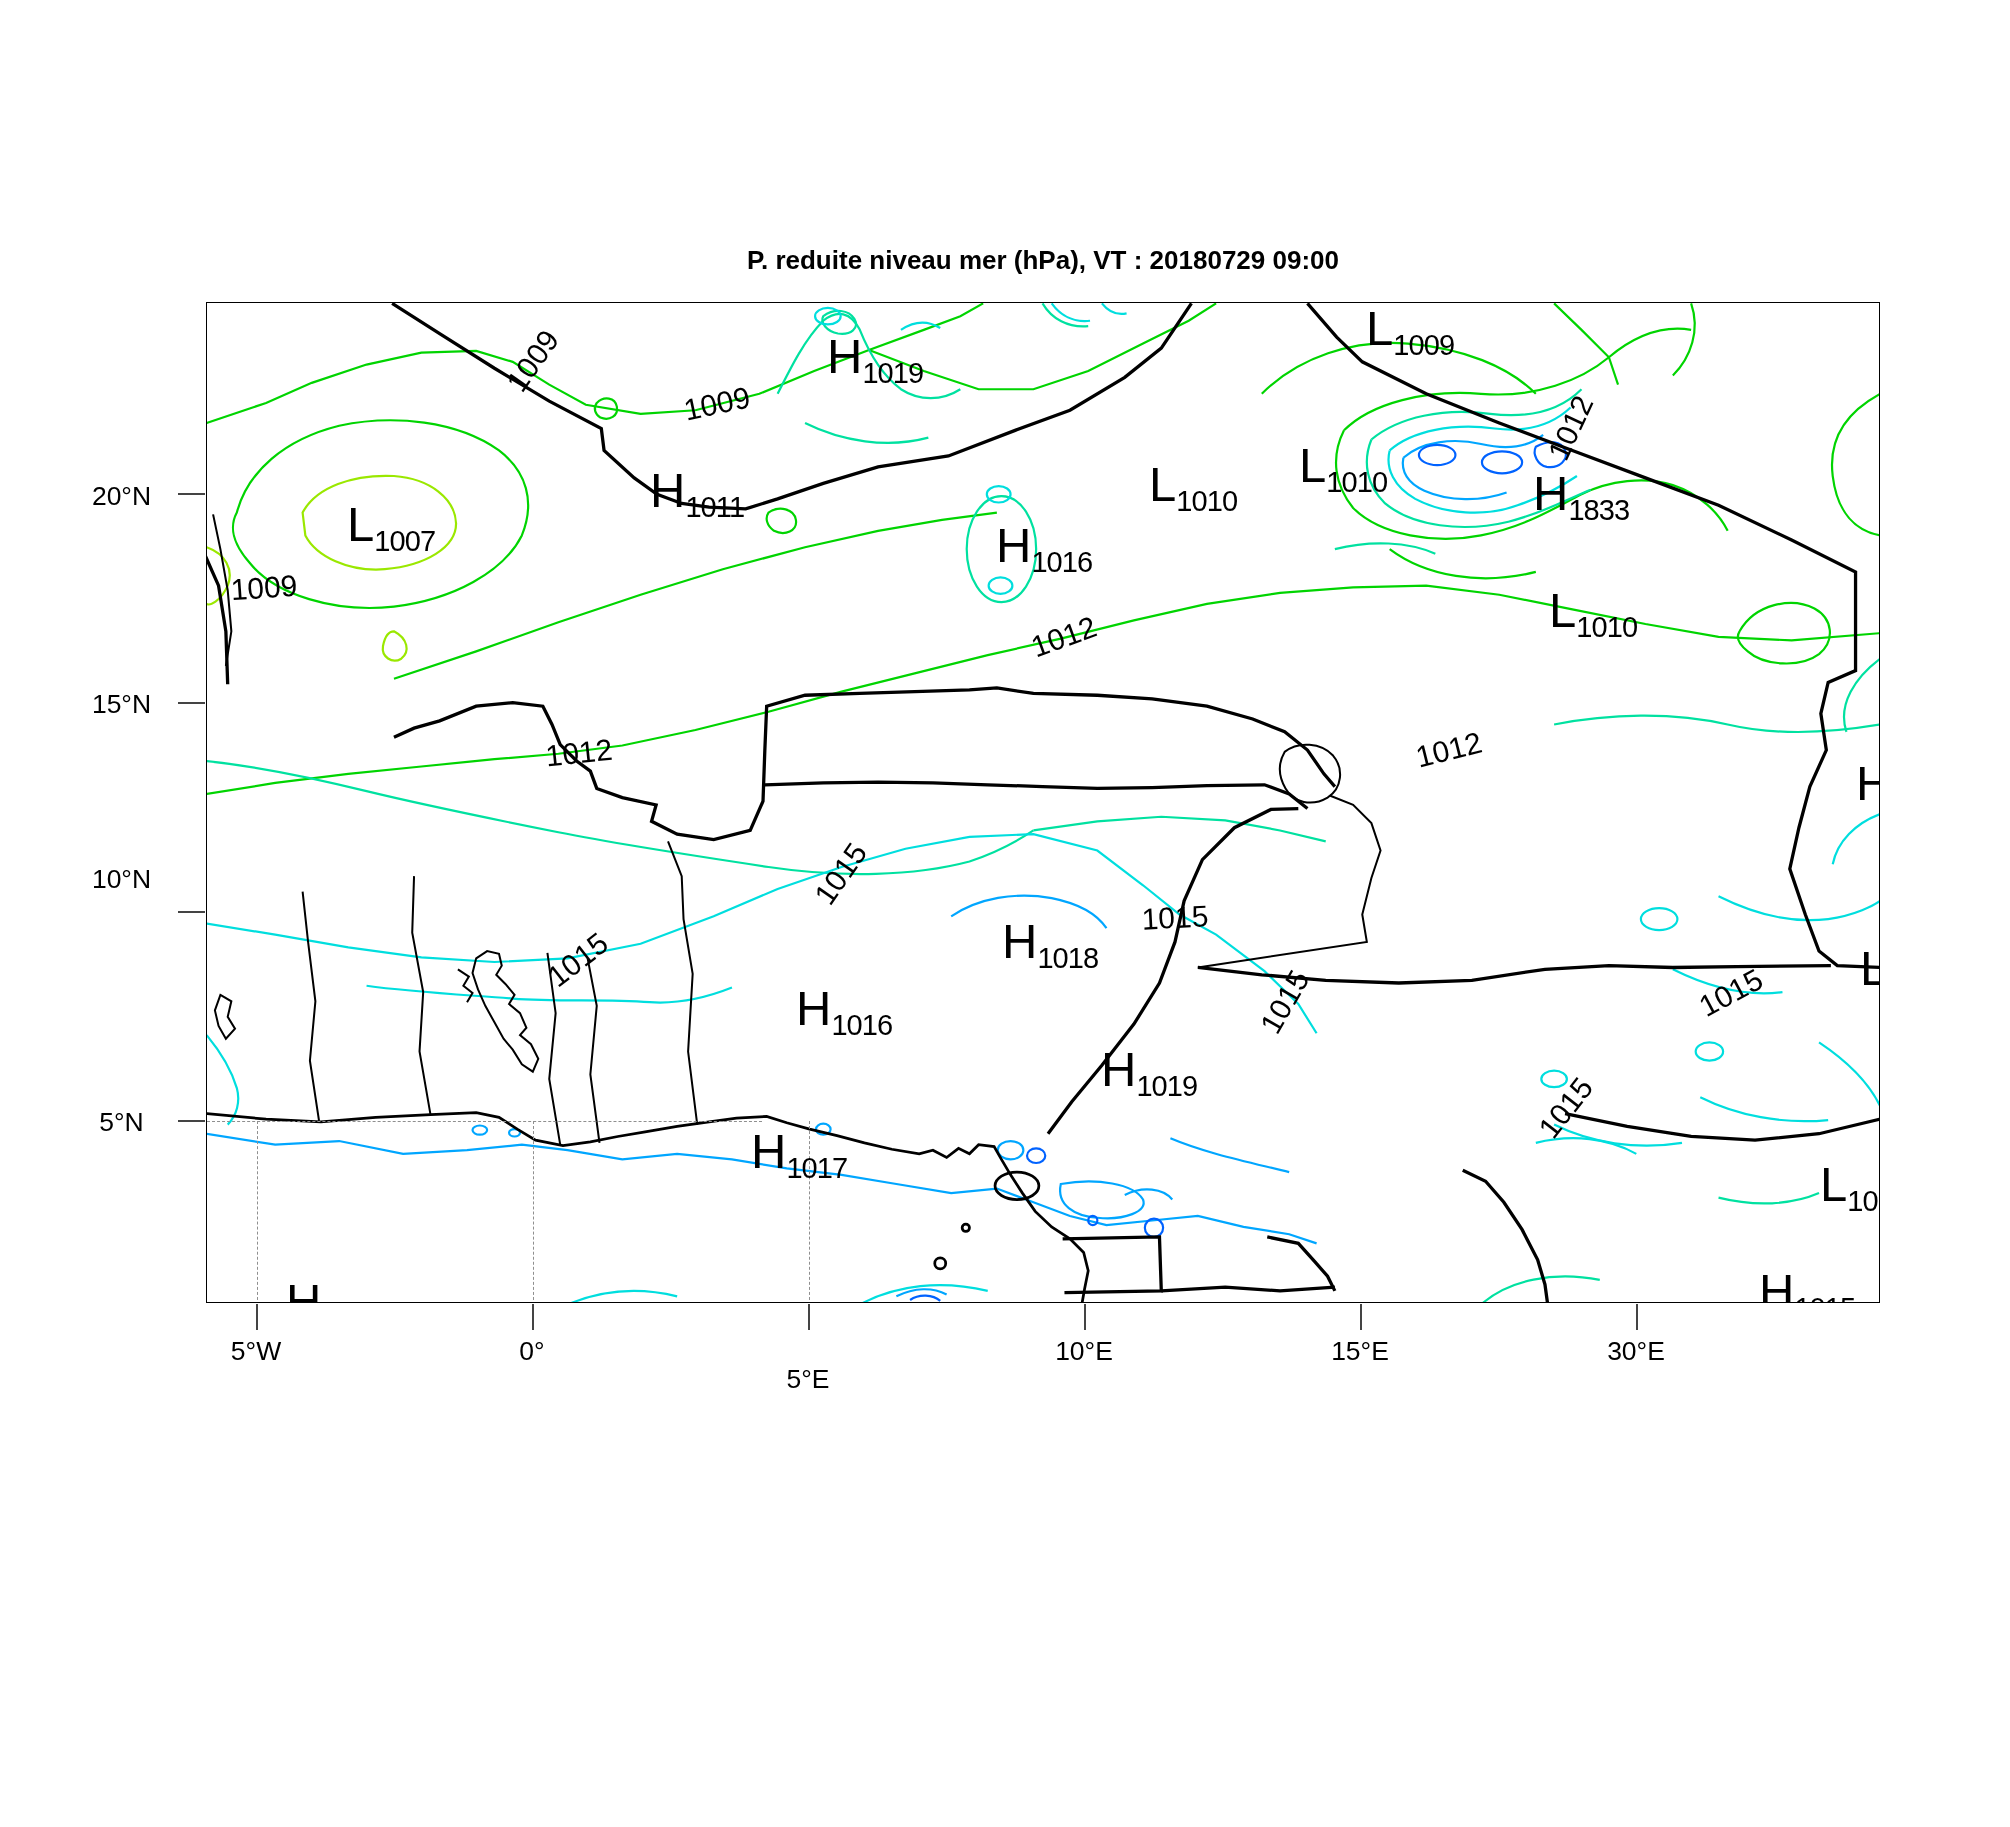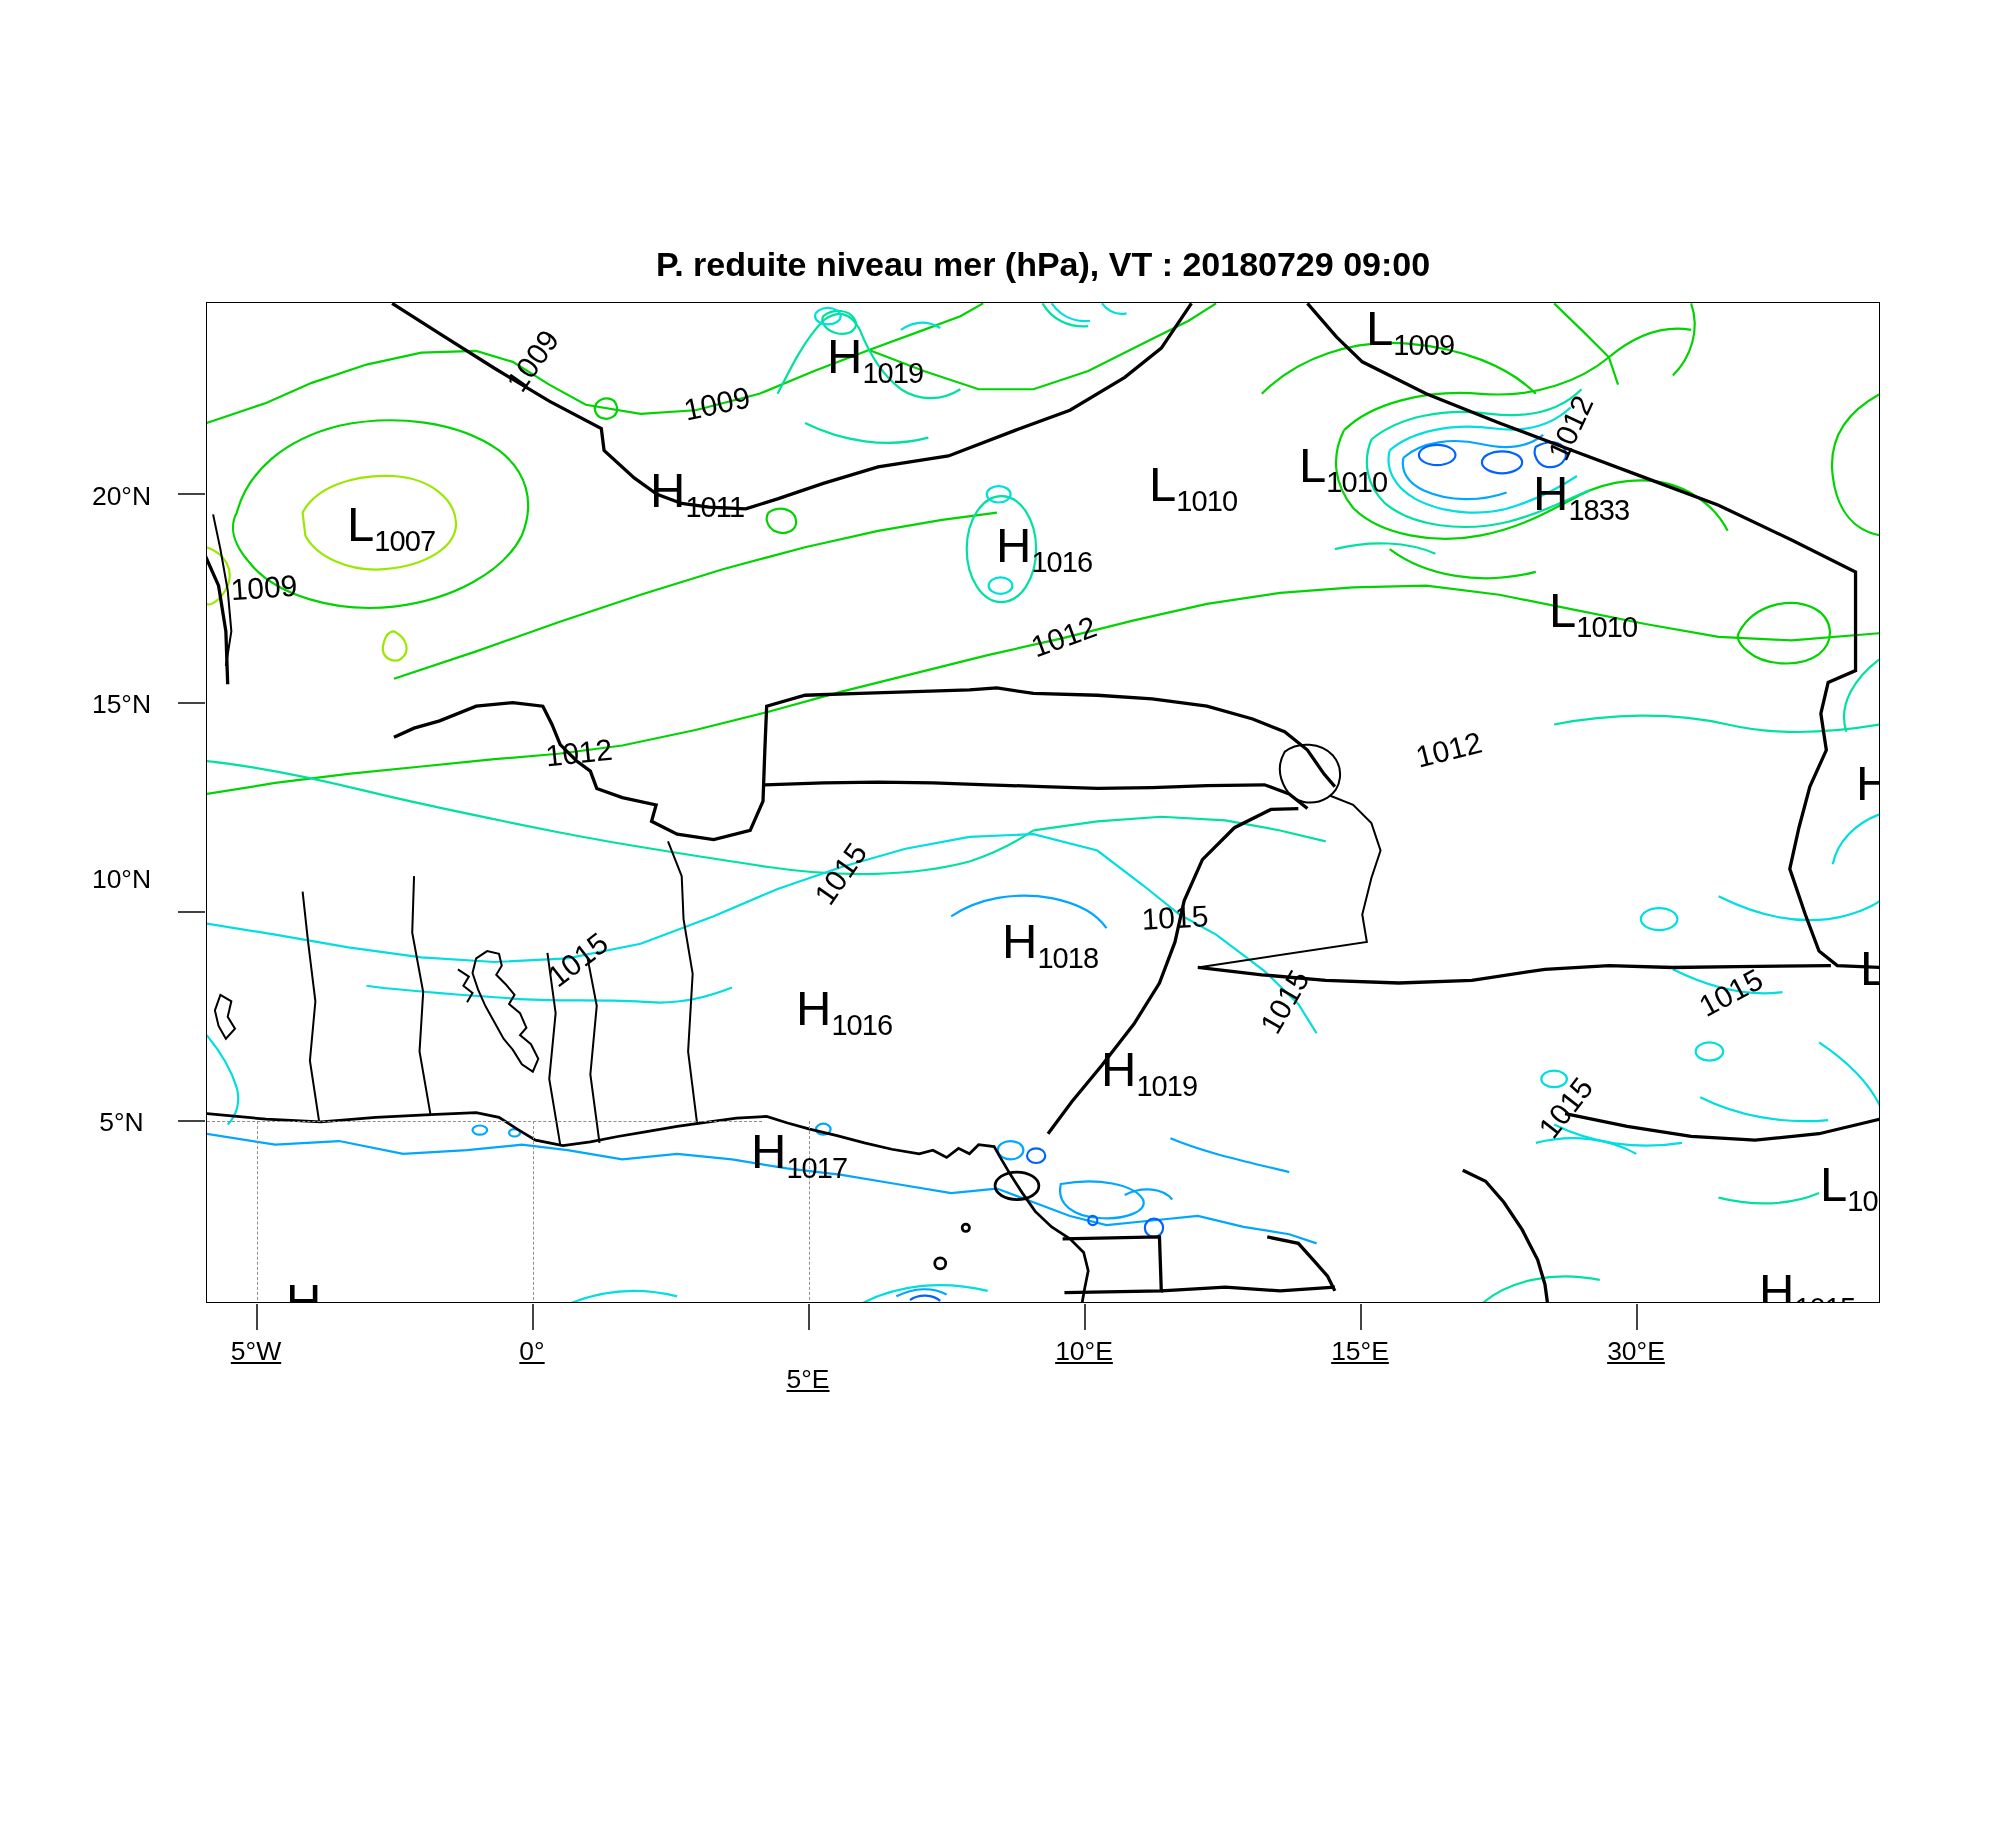--- a/index.html
+++ b/index.html
@@ -1,33 +1,33 @@
 <!DOCTYPE html>
 <html style="font-size:14.6px"><head>
 <meta charset="utf-8">
 <style>
   html,body{margin:0;padding:0;background:#ffffff;}
   body{width:2010px;height:1827px;position:relative;overflow:hidden;
        font-family:"Liberation Sans","DejaVu Sans",sans-serif;color:#000;}
   .title{position:absolute;left:206px;width:1674px;top:245px;text-align:center;
-         font-size:34px;font-weight:bold;letter-spacing:0px;}
+         font-size:26px;font-weight:bold;letter-spacing:0px;}
   .map-frame{position:absolute;left:206px;top:302px;width:1674px;height:1001px;
              border:1.8px solid #000;box-sizing:border-box;overflow:hidden;background:#fff;}
   .map-frame svg{position:absolute;left:-206px;top:-302px;}
   .marker{position:absolute;display:flex;align-items:flex-start;line-height:0.8;
           white-space:nowrap;}
   .marker .big{font-size:49px;}
   .marker .sub{font-size:29px;margin-top:25px;letter-spacing:-0.9px;}
   .clabel{position:absolute;font-size:30px;white-space:nowrap;
           transform:translate(-50%,-50%) rotate(var(--r,0deg));}
   .gridh{position:absolute;height:0;border-top:1.8px dashed #8f8f8f;}
   .gridv{position:absolute;width:0;border-left:1.8px dashed #8f8f8f;}
   .xtick{position:absolute;width:1.8px;height:25.6px;background:#444;}
   .ytick{position:absolute;height:1.8px;width:27.4px;background:#444;}
-  .xlabel{position:absolute;font-size:26.5px;transform:translateX(-50%);text-decoration:underline;}
+  .xlabel{position:absolute;font-size:26.5px;transform:translateX(-50%);}
   .ylabel{position:absolute;font-size:26.5px;width:101px;text-align:center;}
 </style>
 </head>
 <body>
 
 <div class="title">P. reduite niveau mer (hPa),  VT : 20180729  09:00</div>
 
 <div class="map-frame">
   <svg width="2010" height="1827" viewBox="0 0 2200 2000">
 

